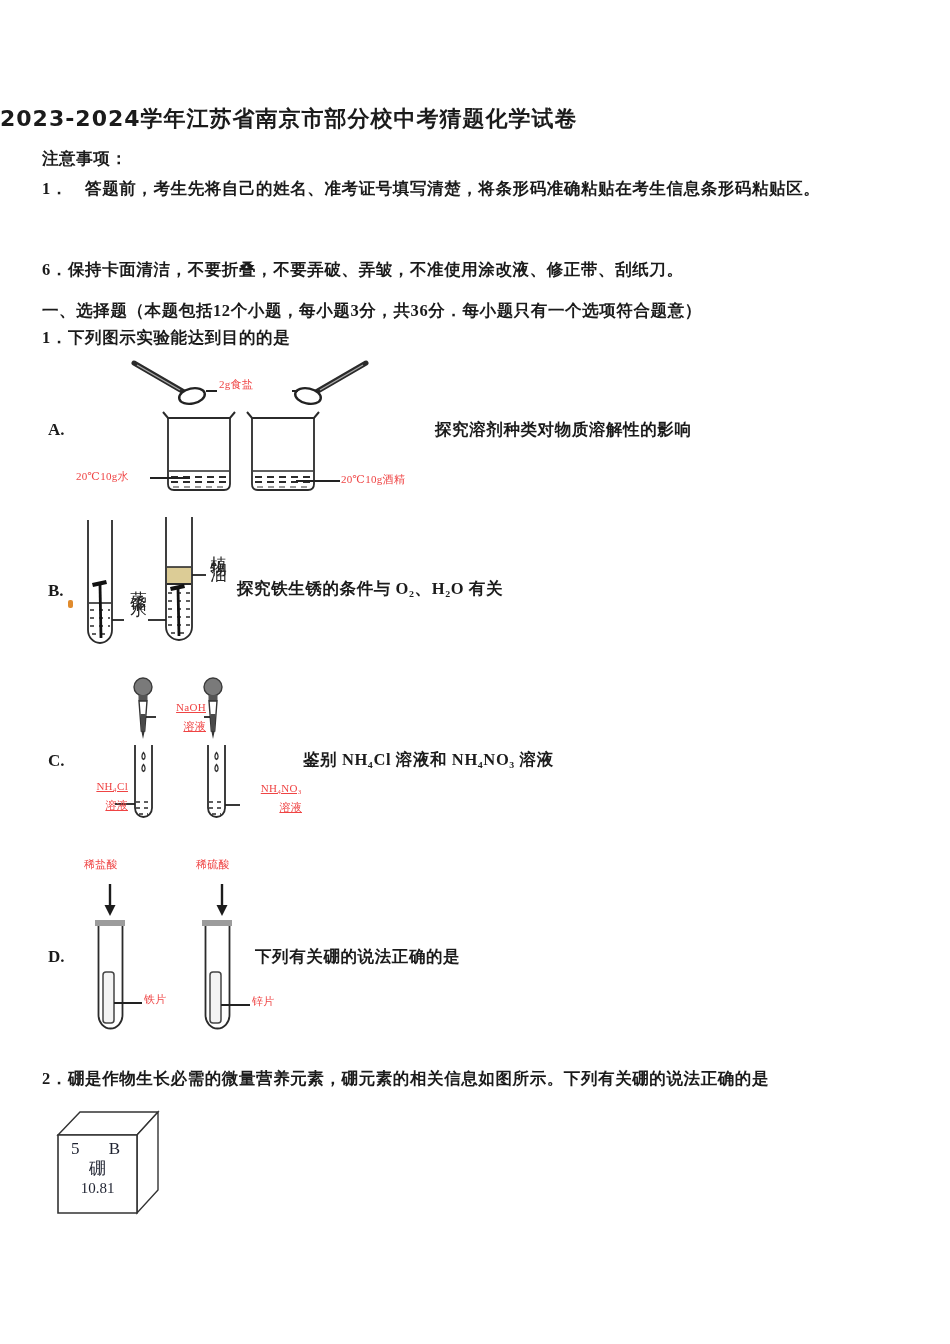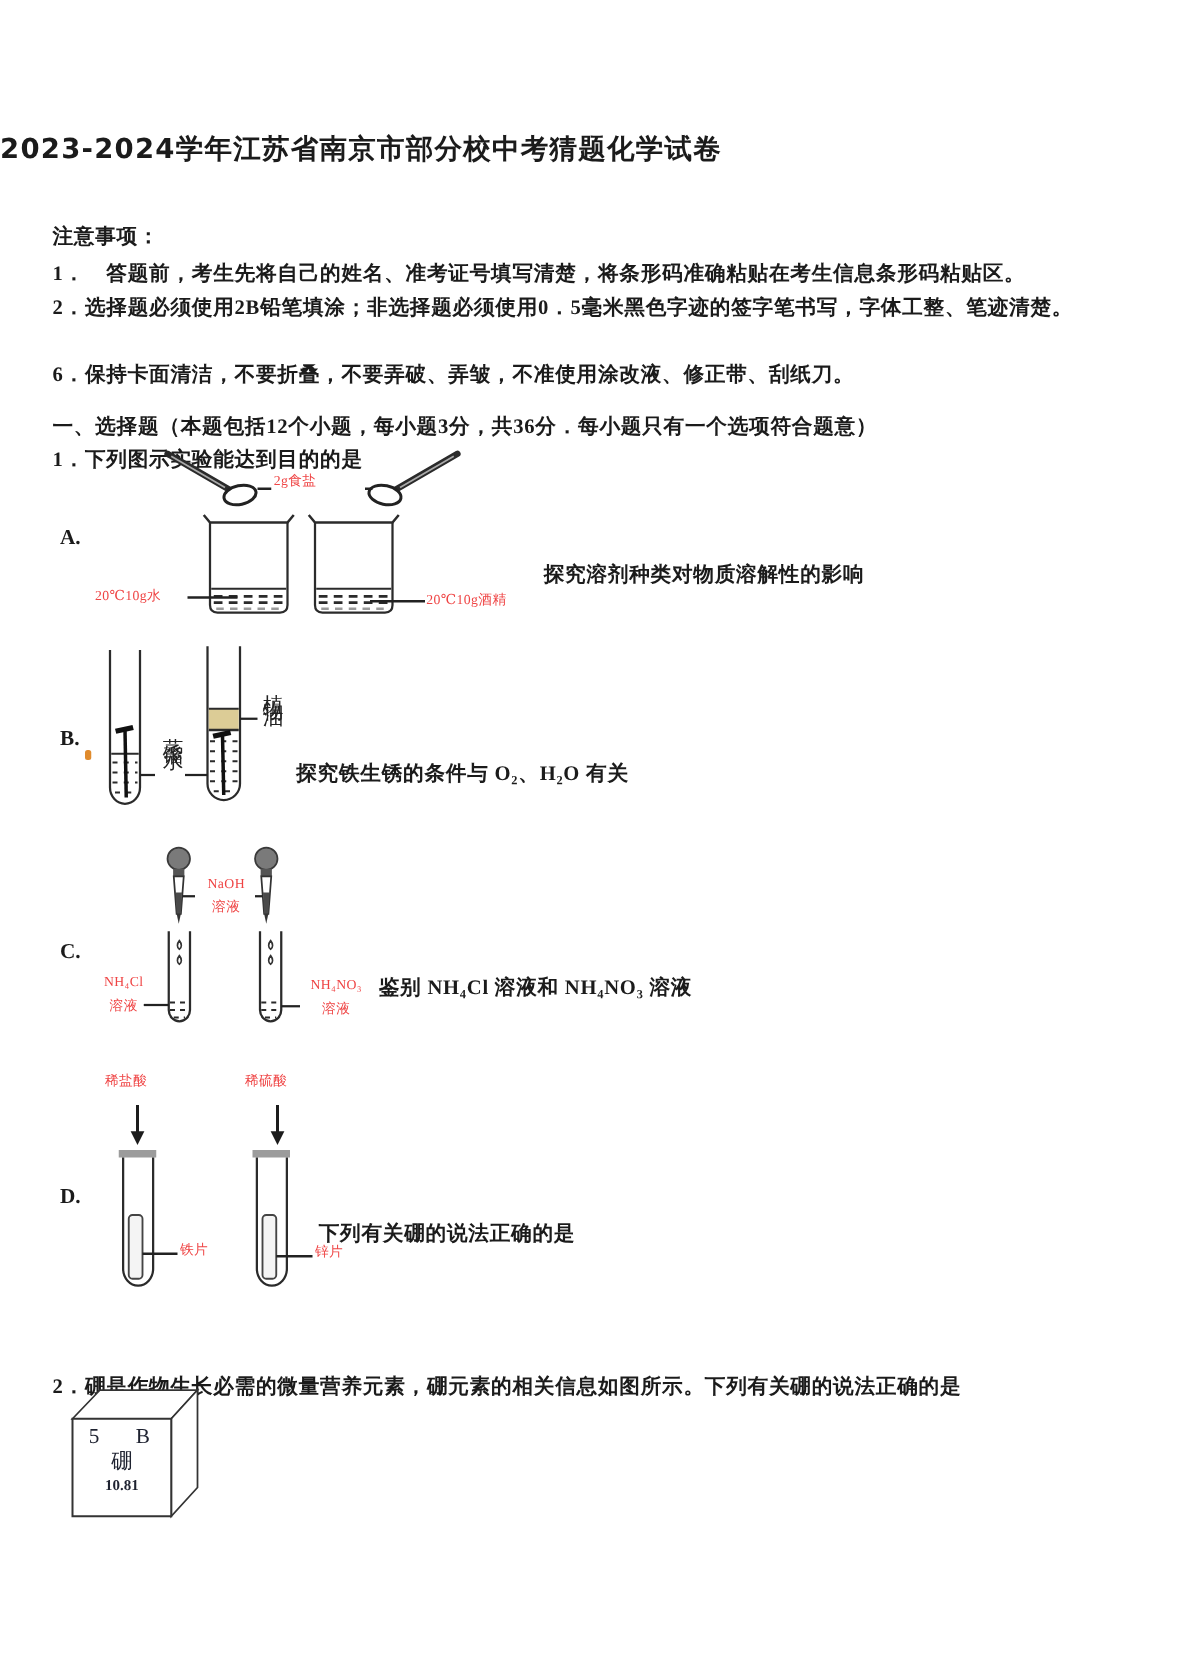--- a/index.html
+++ b/index.html
@@ -1,44 +1,43 @@
 <!DOCTYPE html>
 <html><head>
 <meta charset="utf-8">
 <style>
   html,body{margin:0;padding:0;background:#ffffff;}
   .page{position:relative;width:950px;height:1344px;background:#fff;overflow:hidden;
         font-family:"Liberation Serif","DejaVu Serif",serif;color:#1b1b1b;}
   .abs{position:absolute;}
   .title{font-family:"DejaVu Sans","Liberation Sans",sans-serif;font-weight:bold;
          font-size:22px;letter-spacing:1px;width:100%;text-align:left;}
-  .body-t{font-size:16.5px;font-weight:bold;letter-spacing:0.6px;white-space:nowrap;margin-top:30px;}
+  .body-t{font-size:16.5px;font-weight:bold;letter-spacing:0.6px;white-space:nowrap;}
   .opt-letter{font-size:17px;font-weight:bold;}
   .lbl{font-size:11px;font-weight:normal;letter-spacing:0.3px;white-space:nowrap;color:#ef4444;}
   .vert{writing-mode:vertical-rl;text-orientation:upright;letter-spacing:5px;
         font-size:16.5px;color:#222;}
-  .two-line{text-align:center;line-height:19px;}
+  .two-line{text-align:right;line-height:19px;text-decoration:underline;}
   .cube-text{width:79px;text-align:center;color:#1e2230;}
   .cube-row1{display:flex;justify-content:space-between;padding:0 17px 0 13px;
              font-size:17px;line-height:19px;}
   .cube-name{font-size:17px;line-height:21px;}
-  .cube-mass{font-size:12px;line-height:19px;font-weight:bold;}
+  .cube-mass{font-size:15px;line-height:19px;}
   .dot{border-radius:2px;}
   svg{display:block;overflow:visible;}
 </style>
 </head>
 <body>
 
 <div class="page">
 
   <div class="abs title" style="top:104px;left:0;">2023-2024学年江苏省南京市部分校中考猜题化学试卷</div>
 
   <div class="abs body-t" style="left:42px;top:148px;">注意事项：</div>
   <div class="abs body-t" style="left:42px;top:178px;">1．　答题前，考生先将自己的姓名、准考证号填写清楚，将条形码准确粘贴在考生信息条形码粘贴区。</div>
-  <div class="abs body-t" style="left:42px;top:205px;">2．选择题必须使用2B铅笔填涂；非选择题必须使用0．5毫米黑色字迹的签字笔书写，字体工整、笔迹清楚。</div>
   <div class="abs body-t" style="left:42px;top:259px;">6．保持卡面清洁，不要折叠，不要弄破、弄皱，不准使用涂改液、修正带、刮纸刀。</div>
 
   <div class="abs body-t" style="left:42px;top:300px;">一、选择题（本题包括12个小题，每小题3分，共36分．每小题只有一个选项符合题意）</div>
   <div class="abs body-t" style="left:42px;top:327px;">1．下列图示实验能达到目的的是</div>
 
   <div class="abs opt-letter" style="left:48px;top:420px;">A.</div>
 
   <svg class="abs" style="left:122px;top:352px;" width="256" height="58" viewBox="0 0 256 58">
     <g>
       <line x1="62" y1="40" x2="12" y2="11" stroke="#2a2a2a" stroke-width="5" stroke-linecap="round"></line>

